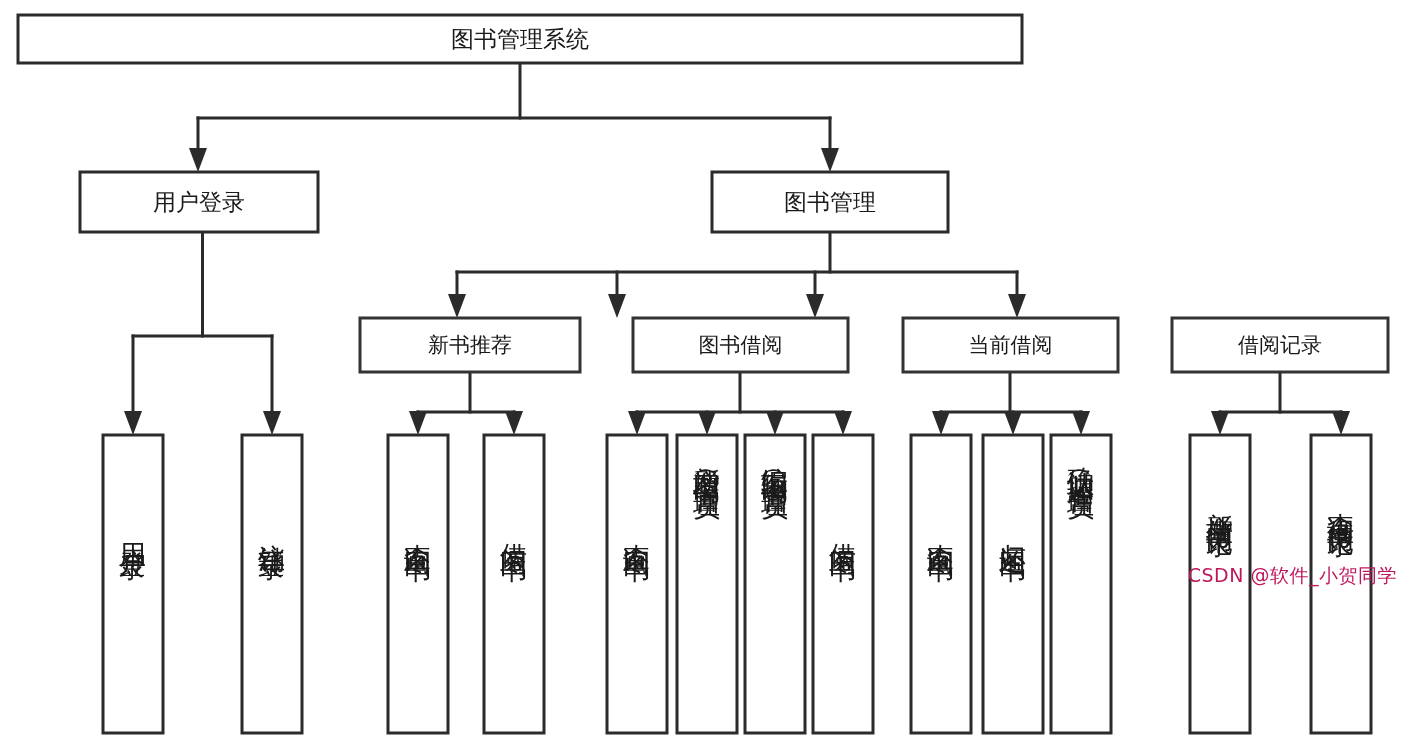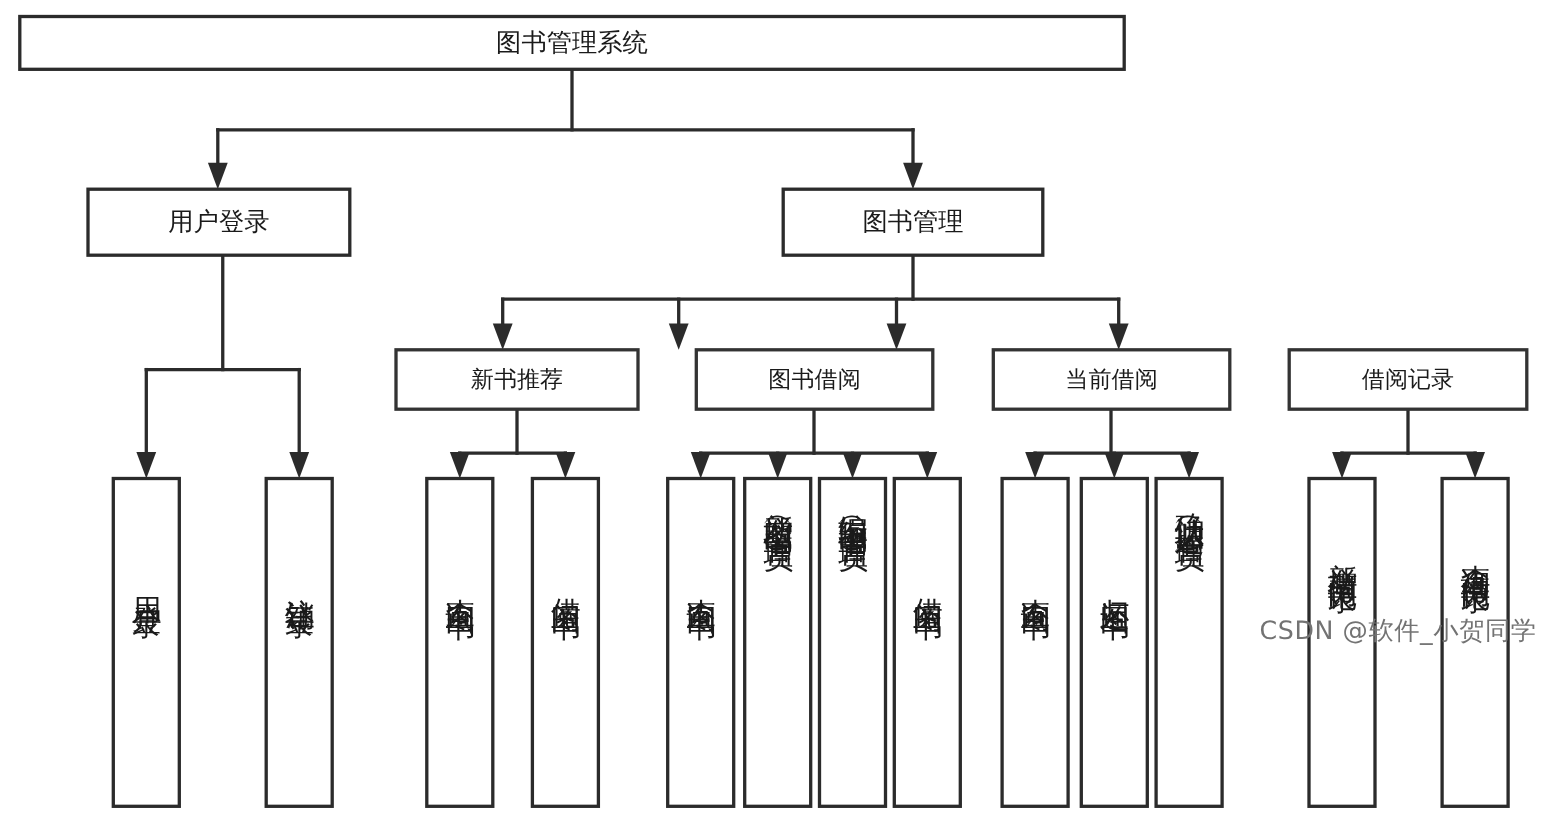--- a/index.html
+++ b/index.html
@@ -72,22 +72,22 @@
     line-height: 1.0;
     letter-spacing: 4px;
     color: #1a1a1a;
     white-space: nowrap;
   }
   .watermark {
     position: absolute;
     right: 8px;
     bottom: 4px;
     font-family: "DejaVu Sans", "Liberation Sans", sans-serif;
-    font-size: 23px;
-    color: #737373;
+    font-size: 19px;
+    color: #be185d;
     letter-spacing: 0.5px;
     white-space: nowrap;
     padding-left: 48px;
   }
 </style>
 </head>
 <body>
 
 <div id="diagram-root">
 

